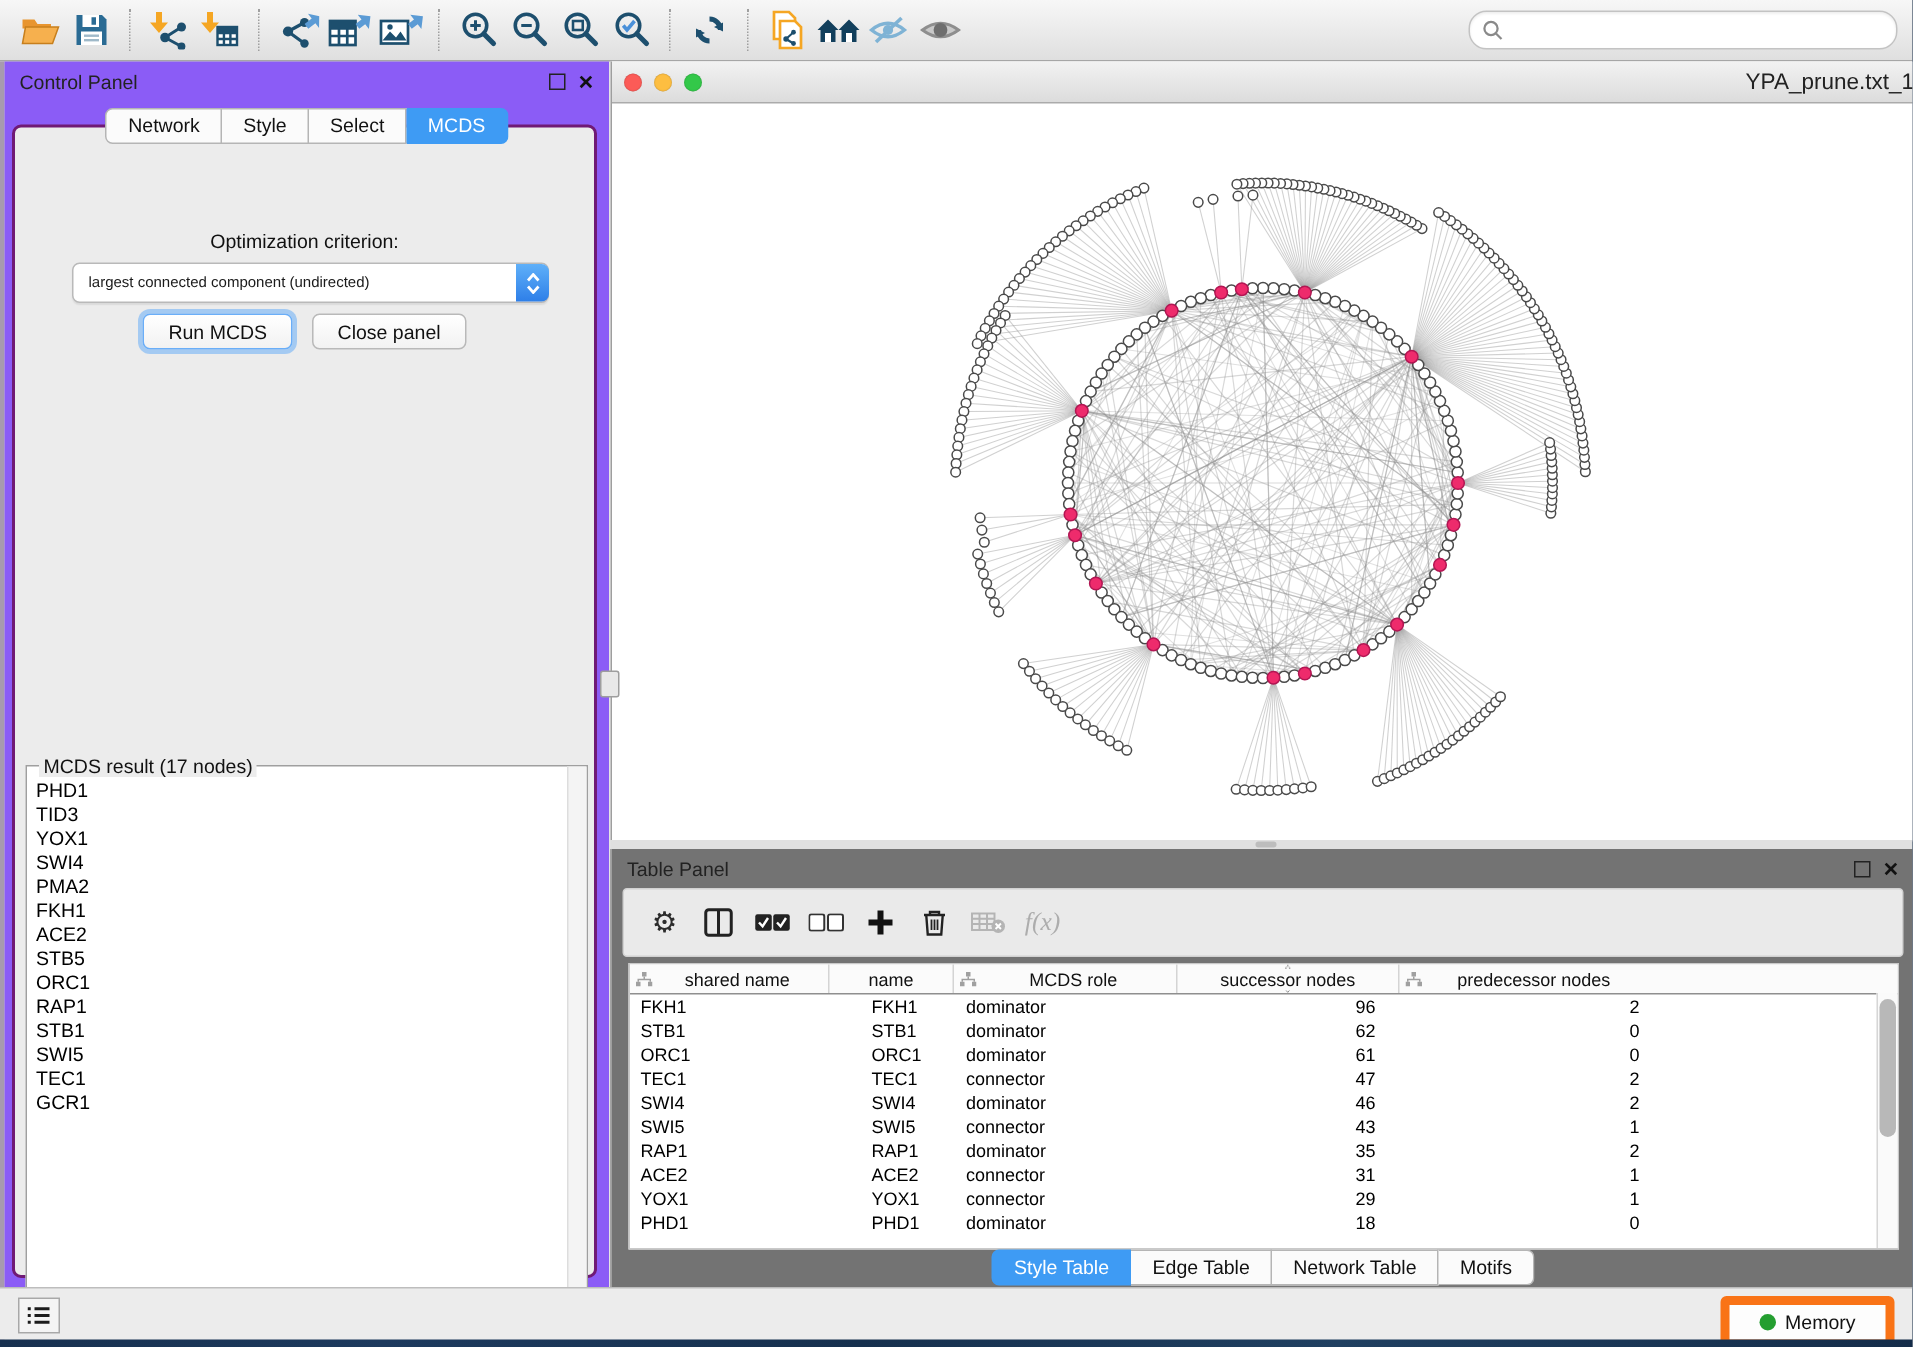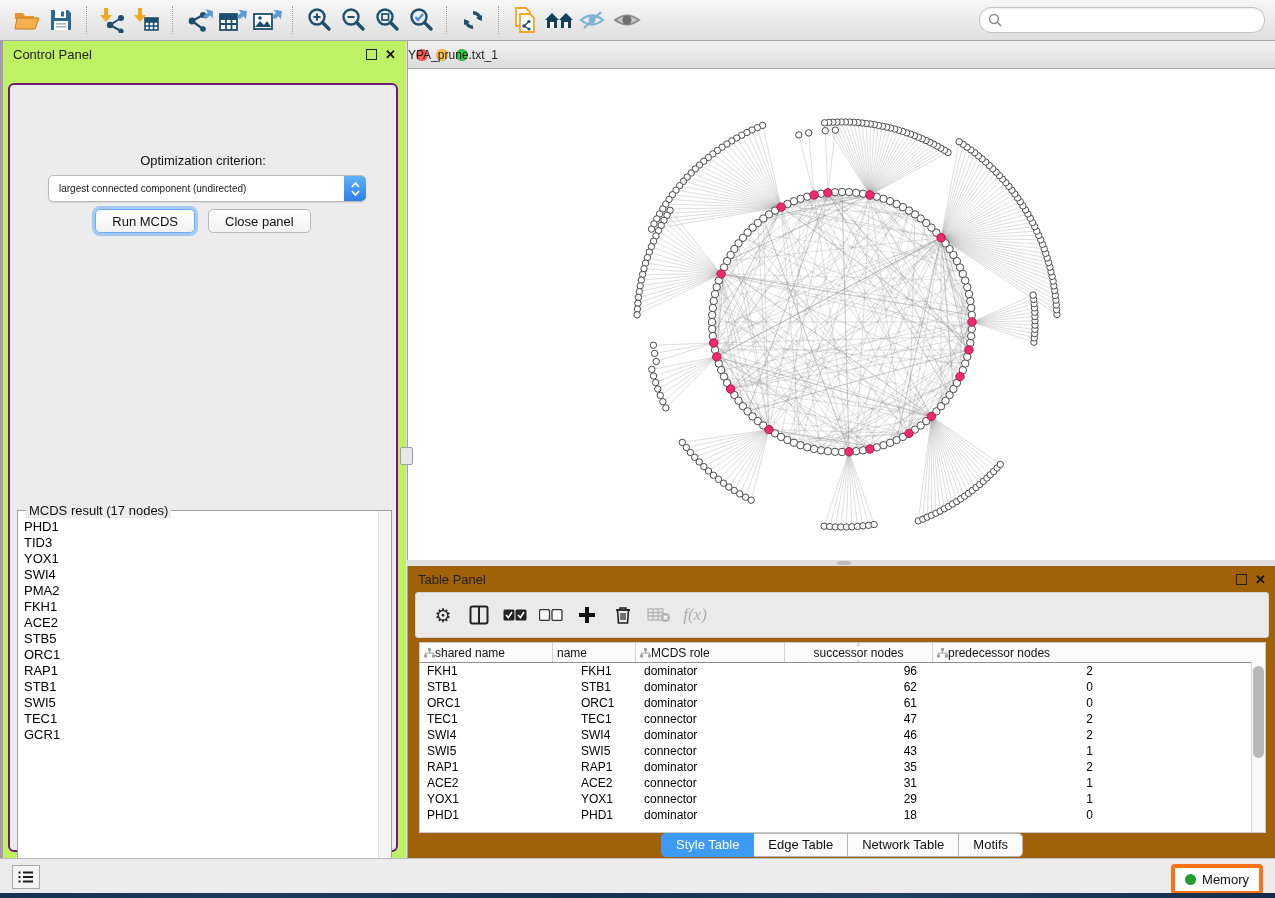--- a/index.html
+++ b/index.html
@@ -10,21 +10,21 @@
   .toolbar{position:absolute;left:0;top:0;width:1275px;height:41px;
            background:linear-gradient(#f7f7f7,#dfdfdf);border-bottom:1px solid #a6a6a6;
            display:flex;align-items:center;padding:0 10px;box-sizing:border-box;}
   .tbtn{width:34px;height:32px;display:flex;align-items:center;justify-content:center;flex:0 0 auto;}
   .tsep{width:1px;height:28px;border-left:1px dotted #9f9f9f;margin:0 8px;flex:0 0 auto;}
   .searchbox{margin-left:auto;width:268px;height:24px;background:#fff;border:1px solid #c3c3c3;
              border-radius:12px;display:flex;align-items:center;padding:0 8px;box-shadow:inset 0 1px 2px rgba(0,0,0,.08);}
   .searchbox input{border:none;outline:none;flex:1;font:13px "Liberation Sans",sans-serif;background:transparent;margin-left:6px;}
   
   .left-strip{position:absolute;left:0;top:41px;width:3px;height:852px;background:#a79aae;}
-  .control-panel{position:absolute;left:3px;top:41px;width:403px;height:817px;background:#bef264;}
+  .control-panel{position:absolute;left:3px;top:41px;width:403px;height:817px;background:#8b5cf6;}
   .panel-titlebar{height:26px;display:flex;align-items:center;padding:0 10px;}
   .panel-title{font-size:13px;color:#222;}
   .panel-winbtns{margin-left:auto;display:flex;align-items:center;gap:8px;}
   .float-btn{width:9px;height:9px;border:1.5px solid #222;background:transparent;}
   .close-x{font-size:13px;font-weight:bold;color:#111;line-height:9px;}
   .cp-tabs{position:absolute;left:0;top:31px;width:100%;display:flex;justify-content:center;z-index:2;}
   .seg{display:flex;}
   .seg .tab{height:22px;line-height:22px;padding:0 14px;background:#fbfbfb;border:1px solid #b5b5b5;
             border-left-width:0;font-size:13px;color:#111;}
   .seg .tab:first-child{border-left-width:1px;border-radius:5px 0 0 5px;}
@@ -48,53 +48,53 @@
   .fieldset .legend{position:absolute;left:8px;top:-8px;background:#ececec;padding:0 3px;font-size:13px;color:#111;}
   .mcds-list{position:absolute;left:1px;top:6px;right:13px;bottom:1px;overflow:hidden;padding:2px 0 0 5px;}
   .mcds-item{font-size:13px;line-height:16px;color:#000;}
   .list-scroll{position:absolute;right:0;top:0;bottom:0;width:12px;background:#f4f4f4;border-left:1px solid #ddd;}
   
   .net-window{position:absolute;left:407px;top:41px;width:868px;height:519px;background:#fff;border-left:1px solid #9e9e9e;}
   .net-titlebar{height:27px;background:linear-gradient(#f2f2f2,#dcdcdc);border-bottom:1px solid #ababab;
                 display:flex;align-items:center;position:relative;}
   .traffic{display:flex;gap:8px;margin-left:8px;}
   .tl{width:12px;height:12px;border-radius:50%;box-shadow:inset 0 0 1px rgba(0,0,0,.35);}
-  .net-title{position:absolute;left:0;right:0;text-align:left;font-size:12px;color:#222;}
+  .net-title{position:absolute;left:0;right:0;text-align:right;font-size:15px;color:#222;}
   .net-canvas{display:block;width:868px;height:492px;background:#fff;}
   .vgrip{position:absolute;left:400px;top:447px;width:11px;height:16px;background:#e8e8e8;
          border:1px solid #9e9e9e;border-radius:2px;z-index:3;}
   
   .hdivider{position:absolute;left:407px;top:560px;width:868px;height:6px;background:#e0e0e0;}
   .hgrip{position:absolute;left:430px;top:1px;width:14px;height:4px;background:#bdbdbd;border-radius:2px;}
-  .table-panel{position:absolute;left:407px;top:566px;width:868px;height:292px;background:#a16207;border-left:1px solid #9e9e9e;}
+  .table-panel{position:absolute;left:407px;top:566px;width:868px;height:292px;background:#737373;border-left:1px solid #9e9e9e;}
   .tp-toolbar{position:absolute;left:7px;right:7px;top:26px;height:46px;background:#eaeaea;
               border:1px solid #d2d2d2;border-radius:3px;display:flex;align-items:center;gap:10px;padding:0 14px;box-sizing:border-box;}
   .tp-ic{width:26px;height:26px;display:flex;align-items:center;justify-content:center;}
   .gear-glyph{font-size:19px;color:#2c2c2c;}
   .fx{font-family:"Liberation Serif",serif;font-style:italic;font-size:17px;color:#adadad;}
   .table-wrap{position:absolute;left:11px;top:76px;width:845px;height:189px;background:#fff;border:1px solid #c9c9c9;}
   .thead{display:flex;height:19px;background:#fbfbfb;border-bottom:1px solid #8f8f8f;}
   .th{display:flex;align-items:center;font-size:12px;color:#111;border-right:1px solid #d4d4d4;box-sizing:border-box;padding:0 4px;}
-  .th .lbl{flex:1;text-align:left;}
+  .th .lbl{flex:1;text-align:center;}
   .tbody .tr{display:flex;height:16px;align-items:center;}
   .td{font-size:12px;color:#000;box-sizing:border-box;white-space:nowrap;overflow:hidden;}
   .c0{width:133px;padding-left:7px;}
   .c1{width:83px;padding-left:28px;}
   .c2{width:149px;padding-left:8px;}
   .c3{width:148px;text-align:right;padding-right:16px;flex-direction:column;}
   .c4{width:168px;text-align:right;padding-right:8px;}
   .th.c0,.th.c1,.th.c2,.th.c3,.th.c4{padding:0 4px;text-align:center;}
   .tscroll{position:absolute;right:0;top:19px;bottom:0;width:13px;background:#fafafa;border-left:1px solid #d6d6d6;}
   .tthumb{position:absolute;left:1px;right:1px;top:4px;height:92px;background:#b8b8b8;border-radius:6px;}
   .tp-tabs{position:absolute;left:0;right:0;top:267px;display:flex;justify-content:center;}
   
   .status-bar{position:absolute;left:0;top:858px;width:1275px;height:35px;background:#ececec;border-top:1px solid #bdbdbd;box-sizing:border-box;}
   .list-btn{position:absolute;left:12px;top:6px;width:26px;height:22px;background:#f4f4f4;border:1px solid #a8a8a8;
             display:flex;align-items:center;justify-content:center;}
-  .mem-btn{position:absolute;right:12px;top:5px;height:23px;padding:0 10px;background:#fdfdfd;border:4px solid #f97316;
+  .mem-btn{position:absolute;right:12px;top:5px;height:23px;padding:0 20px;background:#fdfdfd;border:6px solid #f97316;
            border-radius:4px;display:flex;align-items:center;gap:6px;font-size:13px;color:#111;}
   .mem-dot{width:11px;height:11px;border-radius:50%;background:#249e30;}
   .desktop-strip{position:absolute;left:0;top:893px;width:1275px;height:5px;
                  background:linear-gradient(90deg,#17304f,#1d3a5e 20%,#16304e 45%,#204061 70%,#142c49);}
   svg{display:block;}
 </style>
 </head>
 <body>
 
 <div id="stage">
@@ -244,20 +244,28 @@
   </div>
 
   <div class="left-strip"></div>
   <div class="control-panel">
     <div class="panel-titlebar">
       <span class="panel-title">Control Panel</span>
       <span class="panel-winbtns">
         <span class="float-btn"></span>
         <span class="close-x">✕</span>
       </span>
+    </div>
+    <div class="cp-tabs">
+      <div class="seg">
+        <div class="tab">Network</div>
+        <div class="tab">Style</div>
+        <div class="tab">Select</div>
+        <div class="tab sel">MCDS</div>
+      </div>
     </div>
     <div class="cp-content">
       <div class="opt-label">Optimization criterion:</div>
       <div class="dropdown">
         <span class="dd-text">largest connected component (undirected)</span>
         <span class="dd-cap">
           <svg width="9" height="6" viewBox="0 0 9 6">
               <path d="M1 5 L4.5 1 L8 5" fill="none" stroke="#fff" stroke-width="1.8"></path>
             </svg>
           <svg width="9" height="6" viewBox="0 0 9 6">

